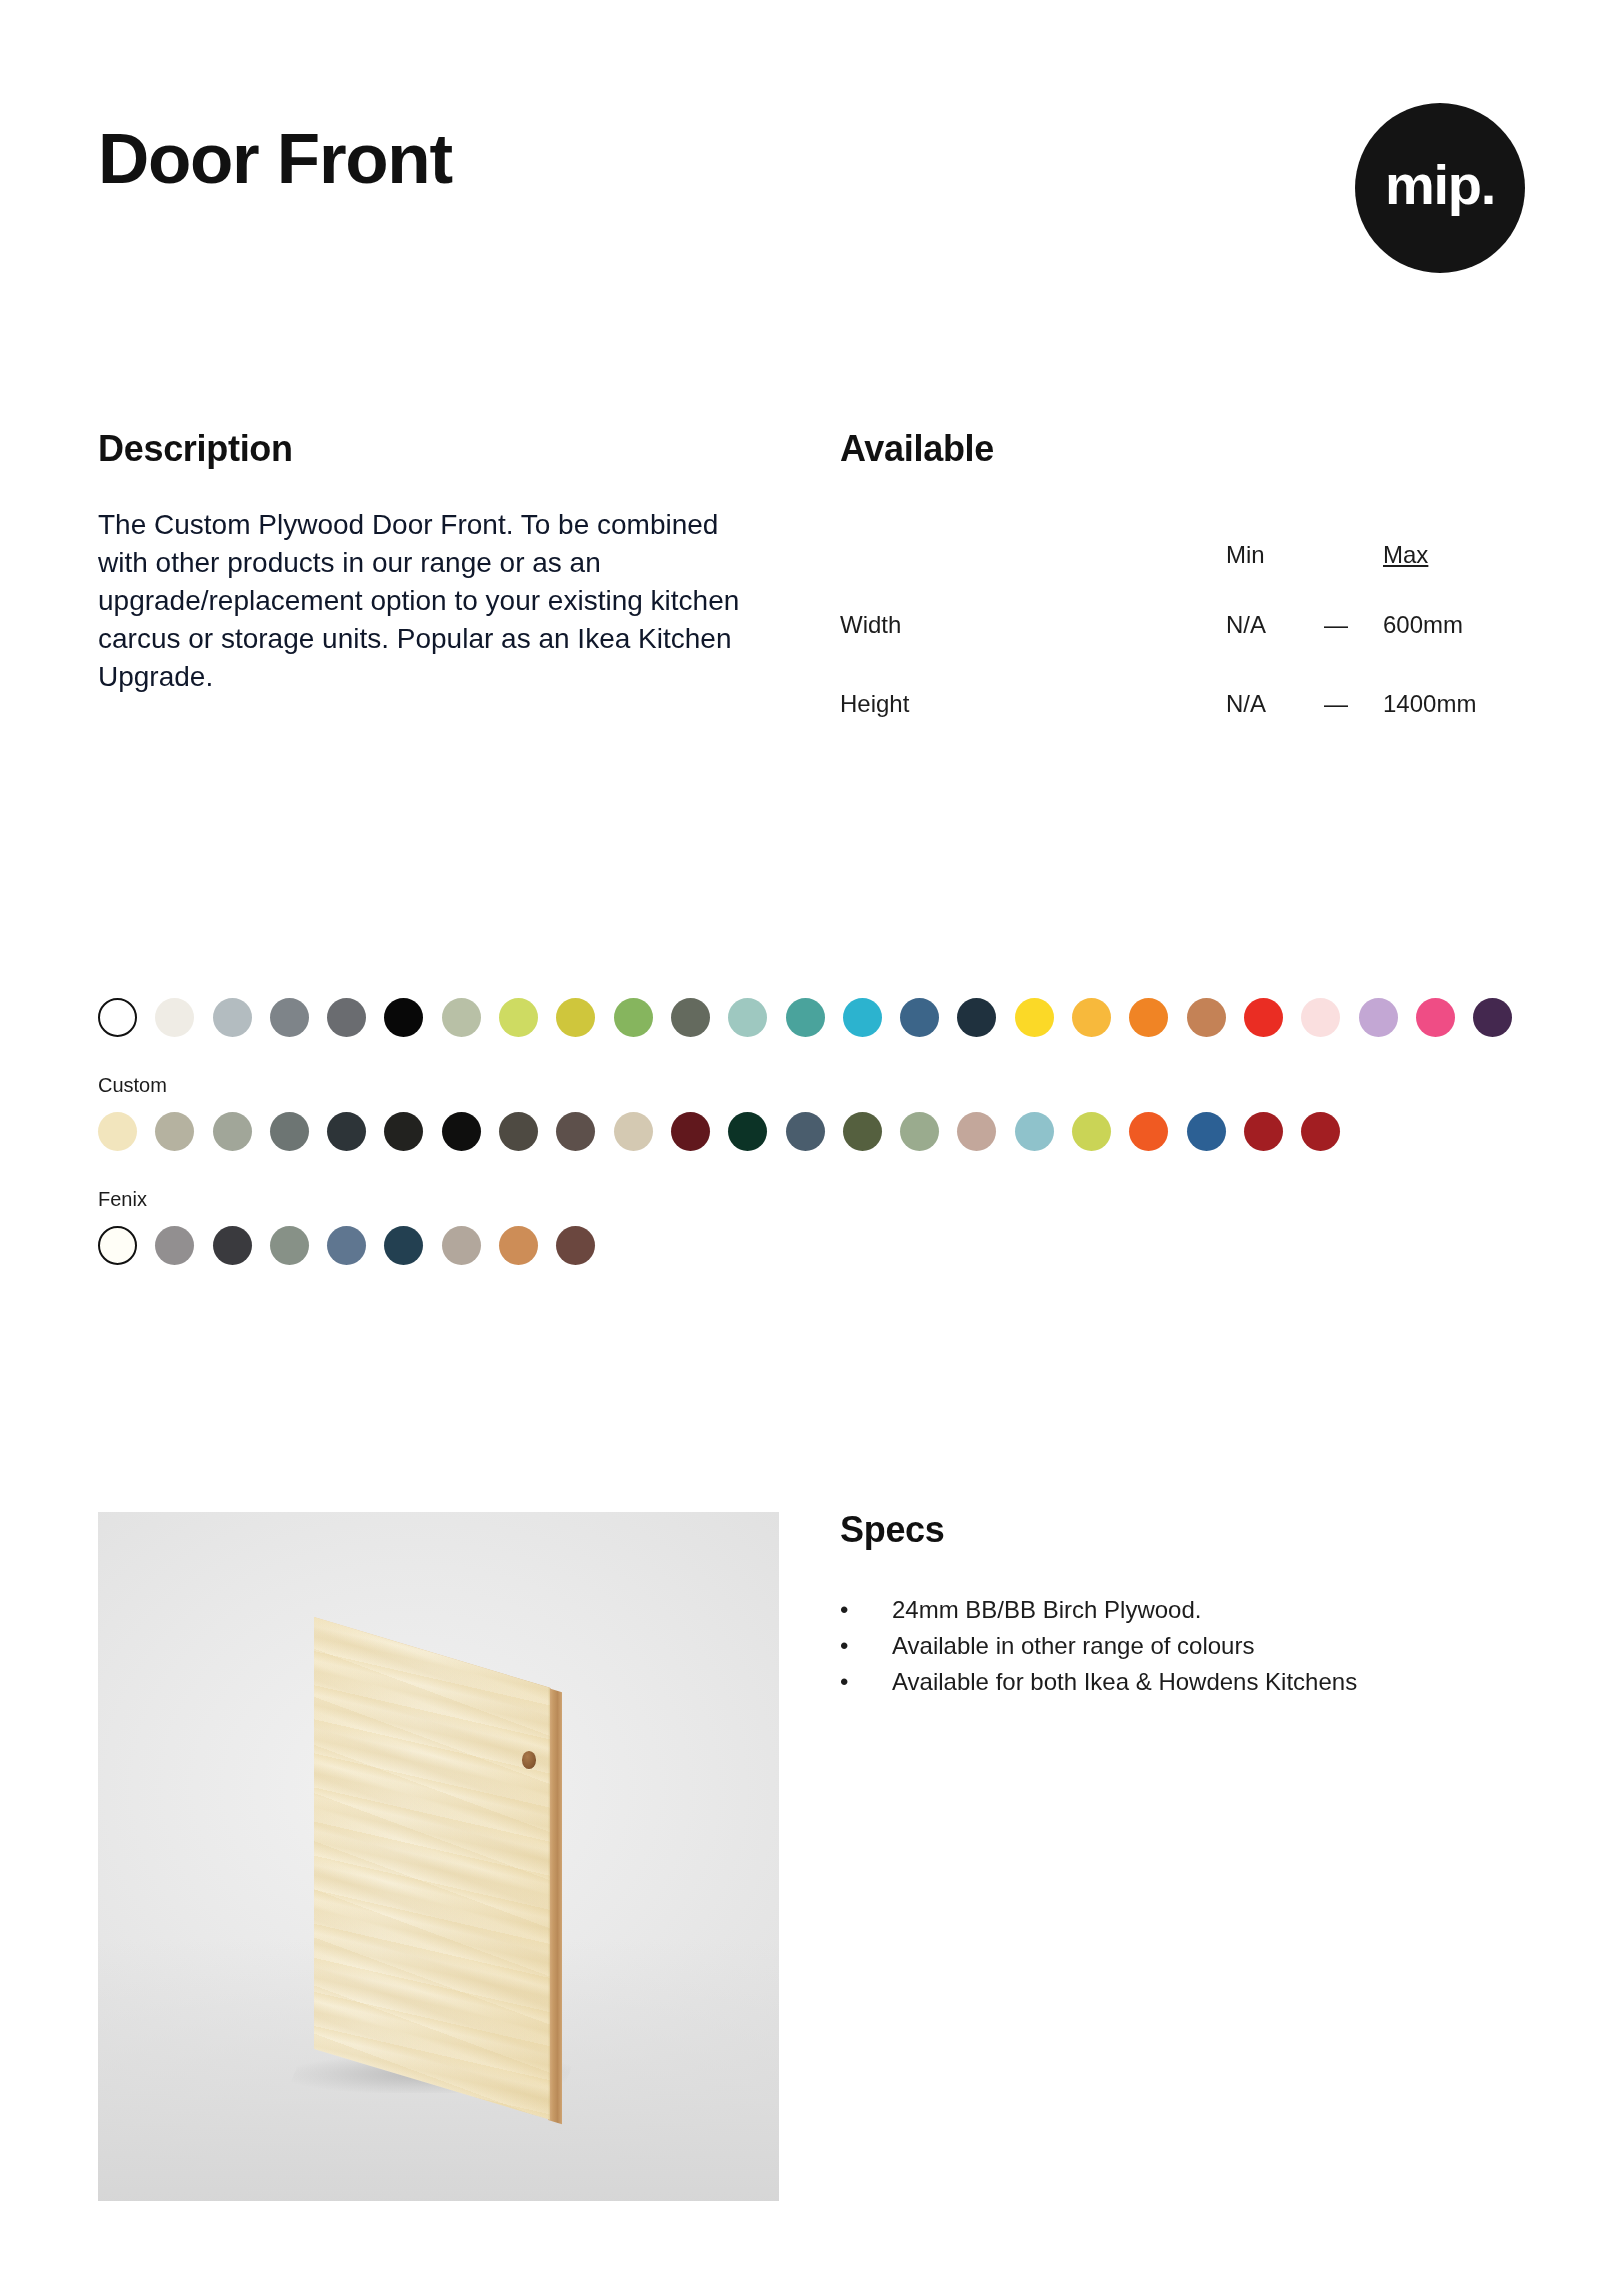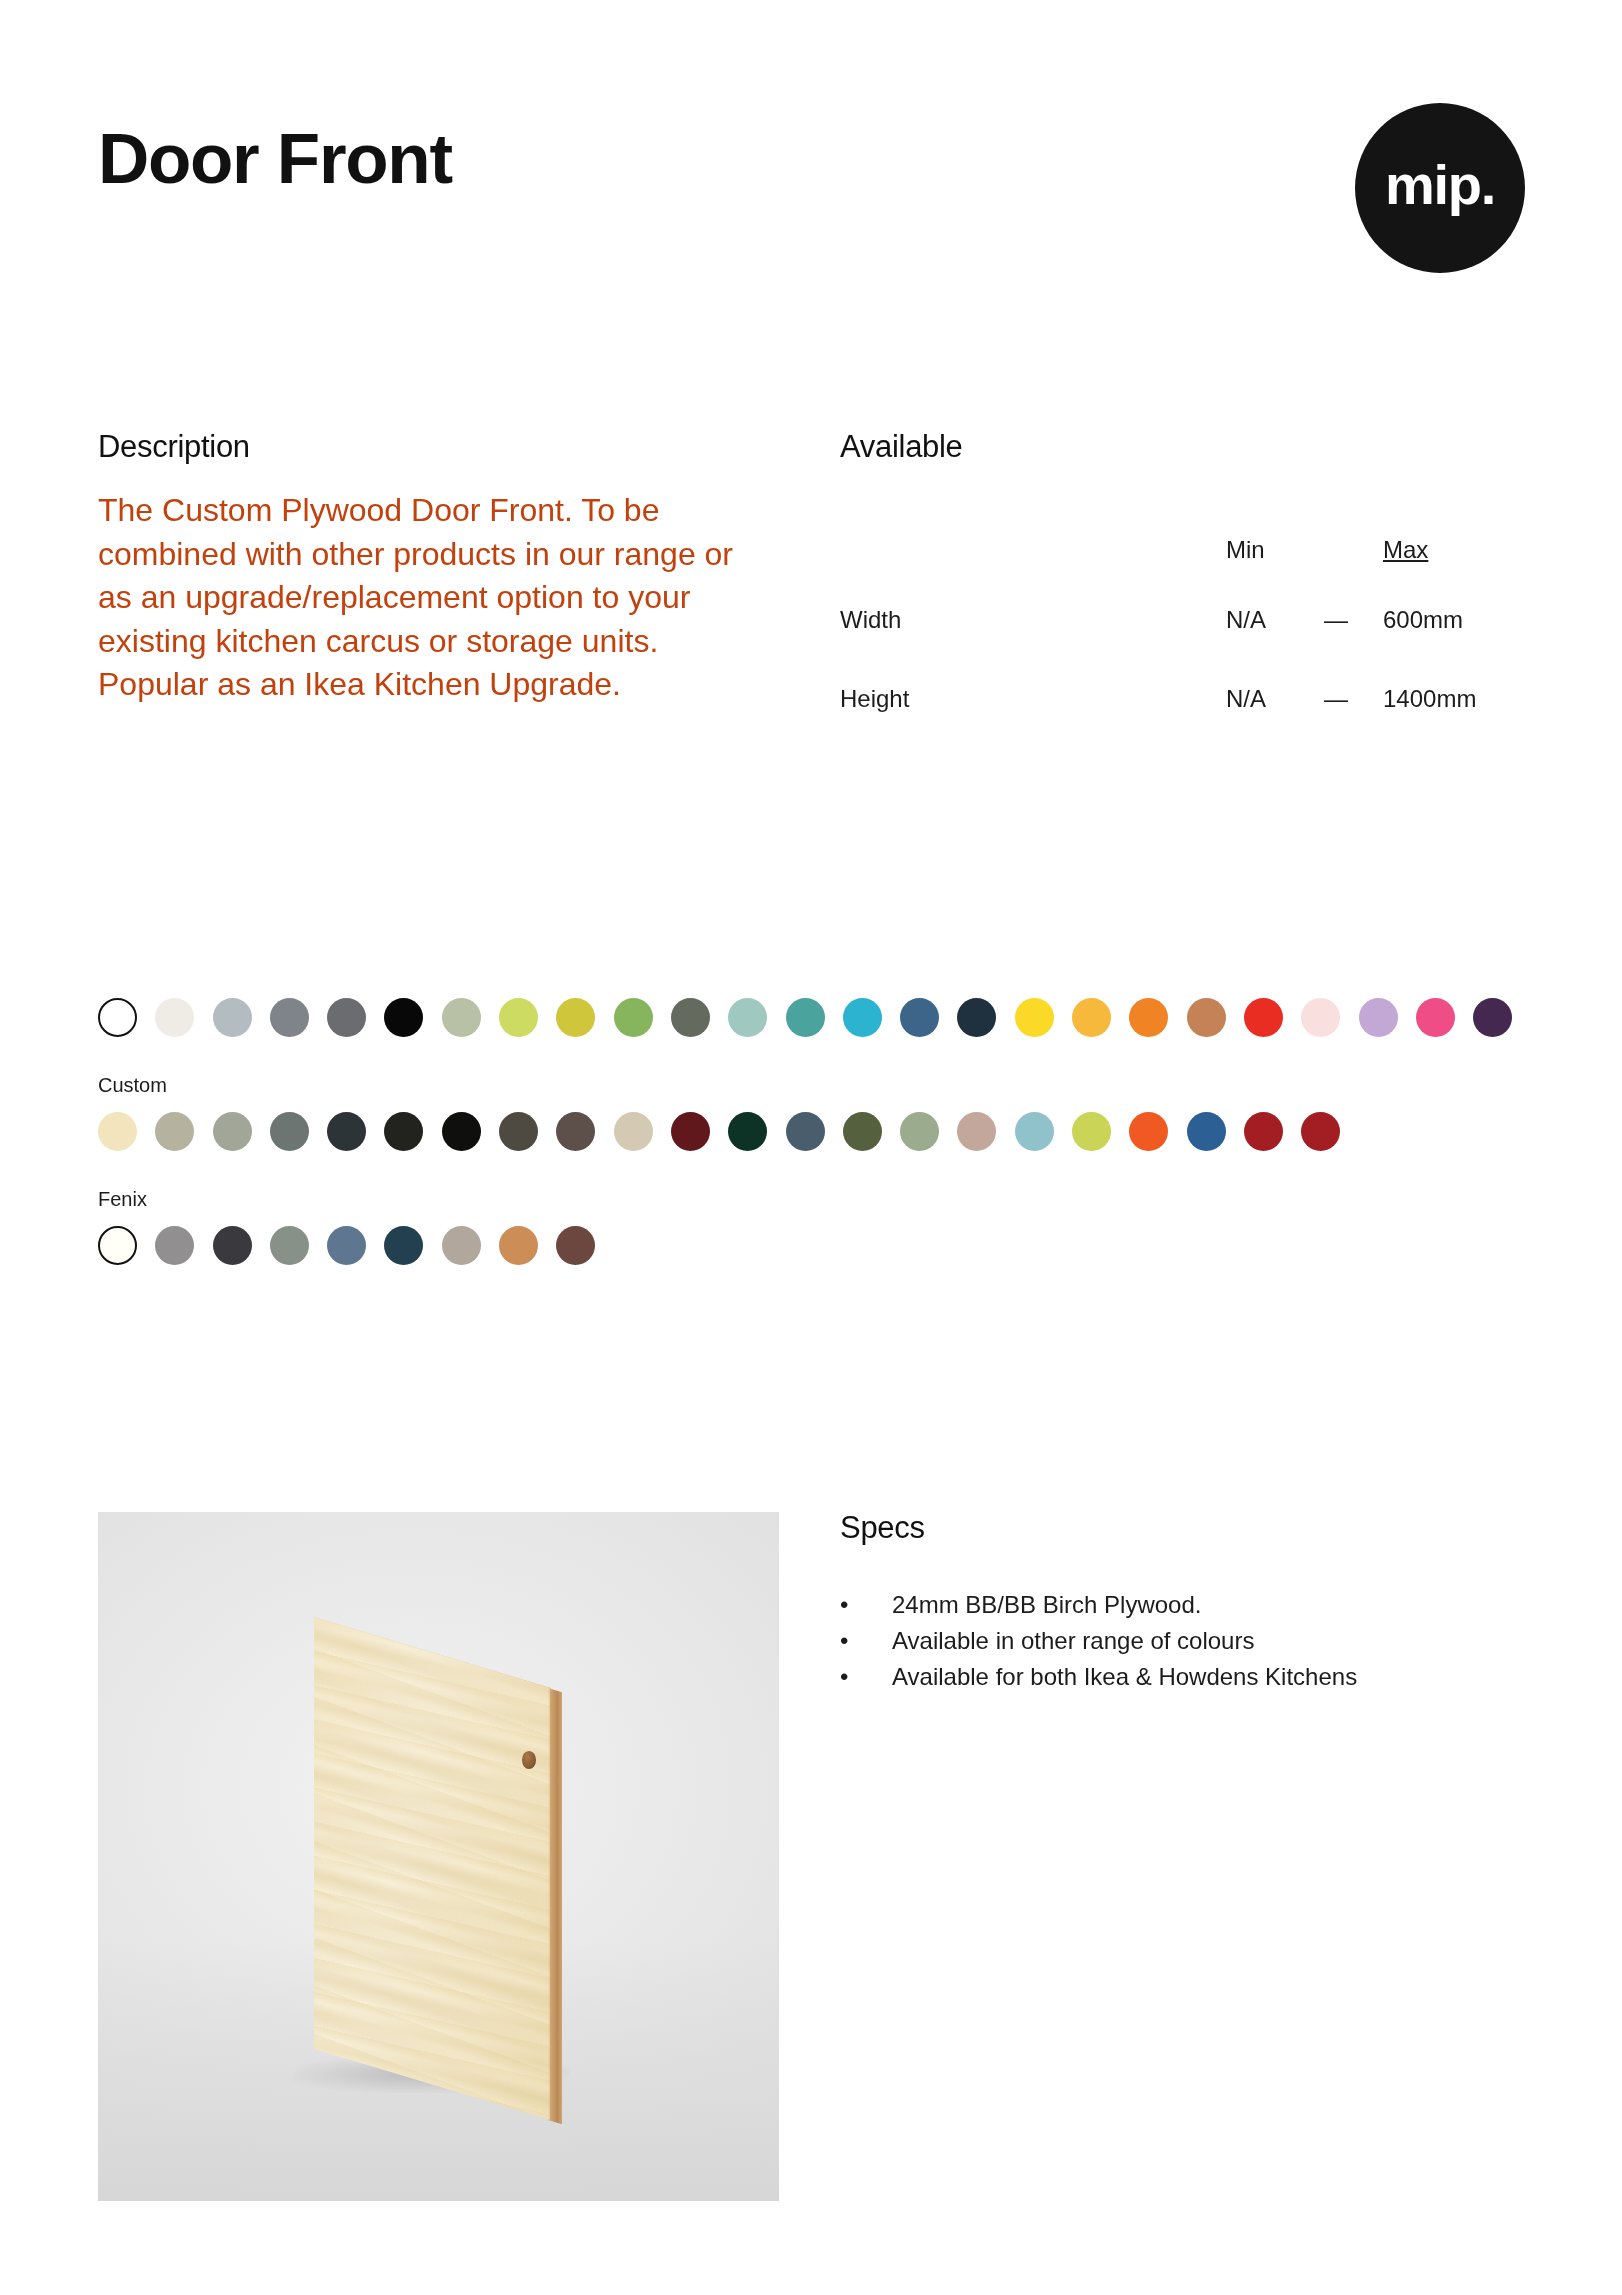--- a/index.html
+++ b/index.html
@@ -58,39 +58,39 @@
     color: #ffffff;
     font-size: 56px;
     font-weight: 700;
     letter-spacing: -1.3px;
     line-height: 1;
     transform: translateY(-2.6px);
   }
 
   
   .sec-head {
-    font-size: 31px;
-    font-weight: 400;
+    font-size: 36px;
+    font-weight: 700;
     color: #111111;
     letter-spacing: -0.3px;
     line-height: 1;
   }
 
   
   .description-block {
     position: absolute;
     left: 98px;
     top: 419px;
     width: 661px;
   }
   .description-body {
-    margin-top: 27px;
-    font-size: 32px;
+    margin-top: 39px;
+    font-size: 28px;
     line-height: 1.36;
-    color: #c2410c;
+    color: #0f172a;
     font-weight: 400;
   }
 
   
   .dimensions-block {
     position: absolute;
     left: 840px;
     top: 419px;
     width: 687px;
   }

